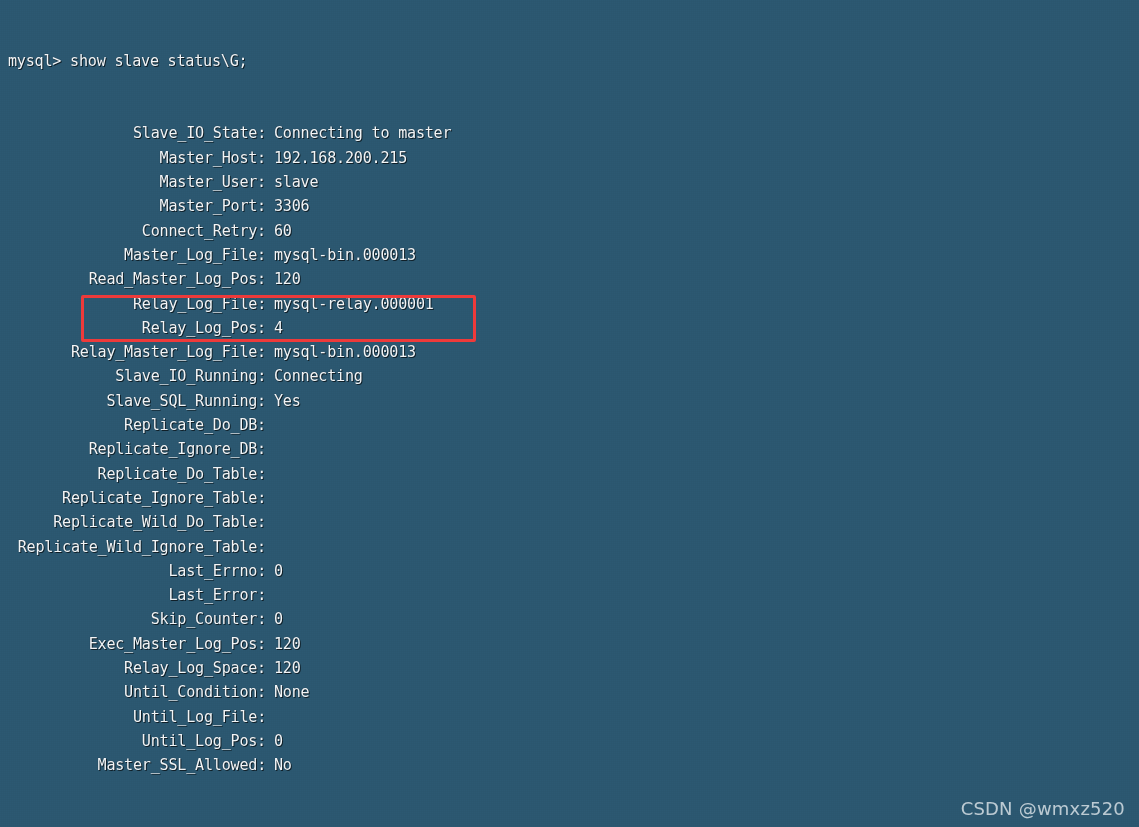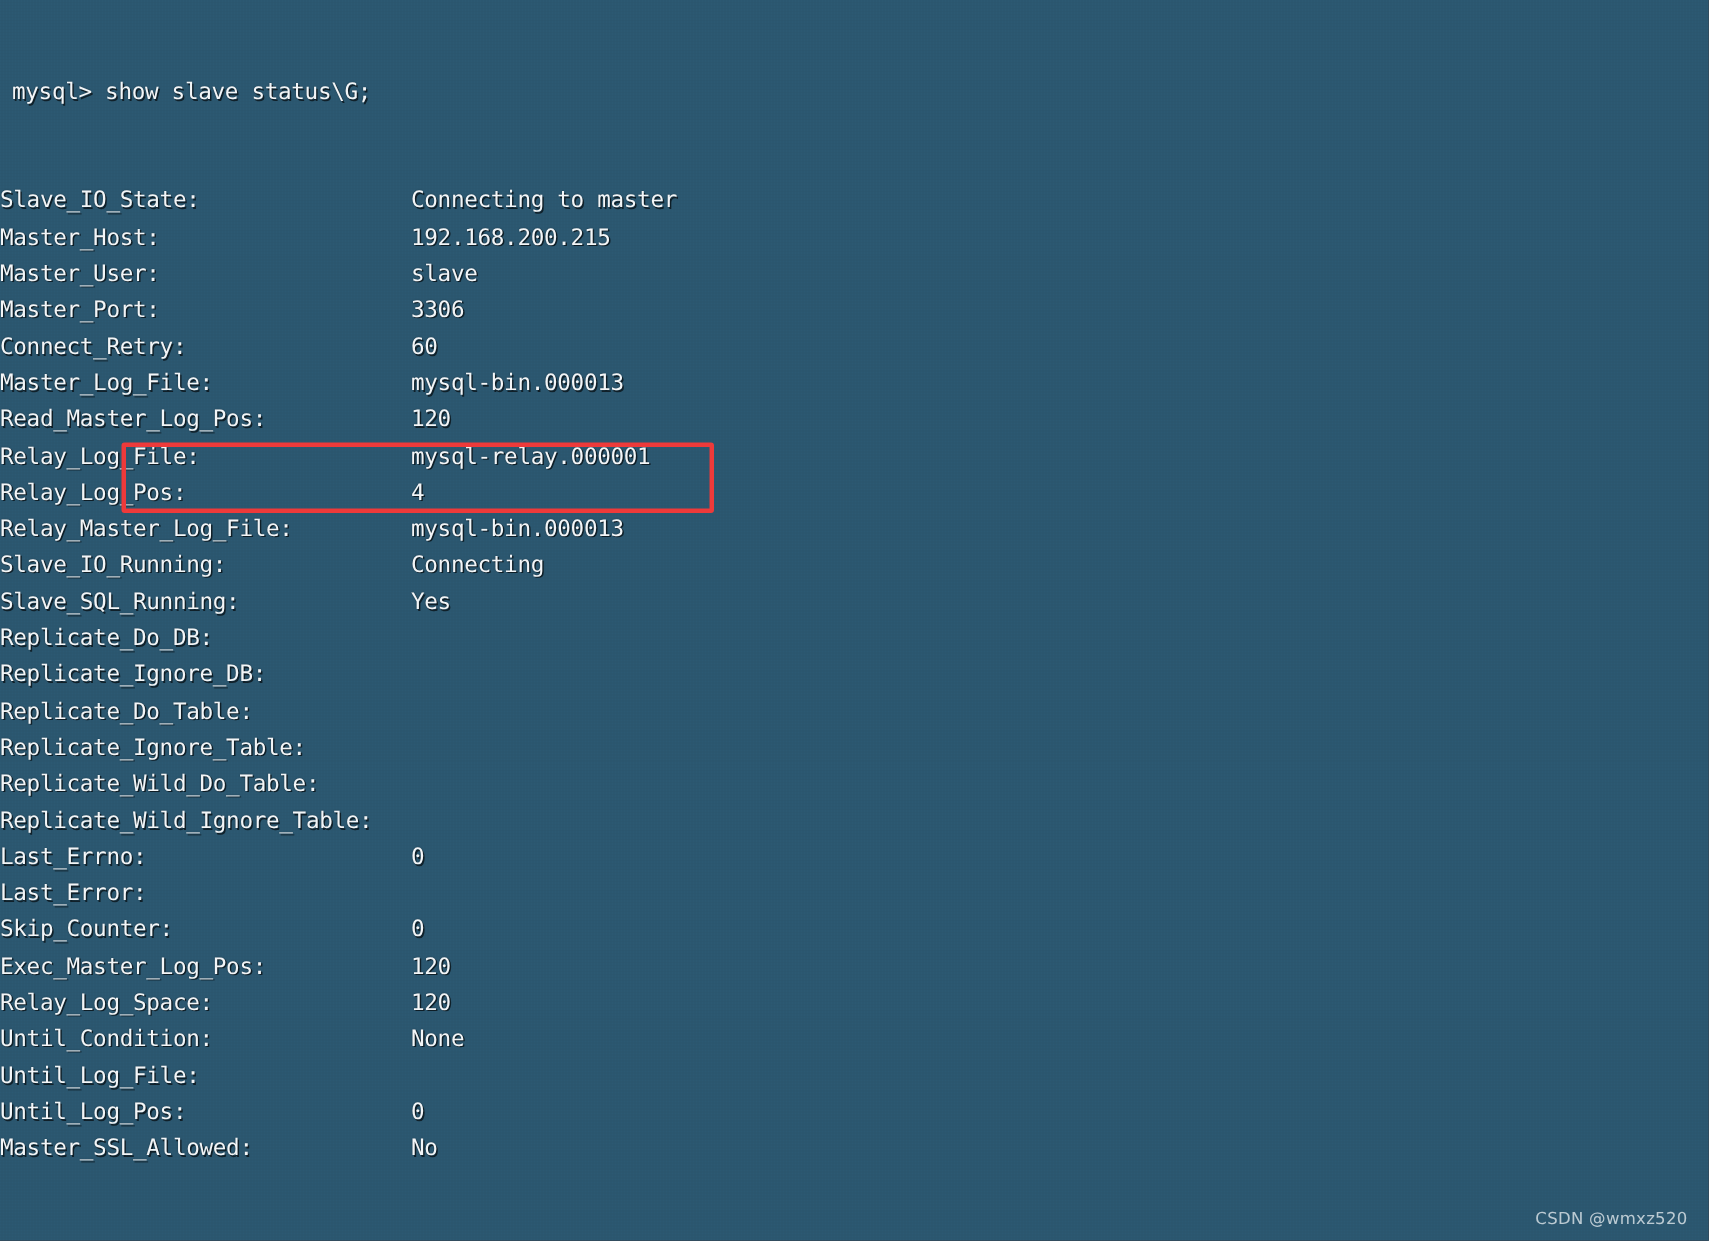--- a/index.html
+++ b/index.html
@@ -53,20 +53,21 @@
   .cmd-line, .sep-line {
     padding-left: 8px;
   }
   .row {
     display: block;
     height: 24.3px;
   }
   .label {
     display: inline-block;
     width: 266px;
+    text-align: right;
     white-space: pre;
   }
   .value {
     display: inline-block;
     white-space: pre;
     padding-left: 8px;
     text-align: right;
   }
   #highlight-box {
     position: absolute;
@@ -79,21 +80,21 @@
     box-sizing: border-box;
     z-index: 3;
     pointer-events: none;
   }
   #watermark {
     position: absolute;
     right: 14px;
     bottom: 8px;
     z-index: 4;
     font-family: "DejaVu Sans", "Liberation Sans", sans-serif;
-    font-size: 11px;
+    font-size: 18px;
     color: rgba(228,234,238,0.78);
     letter-spacing: 0.2px;
     white-space: pre;
   }
 </style>
 </head>
 <body>
 
 <div id="terminal">
 

